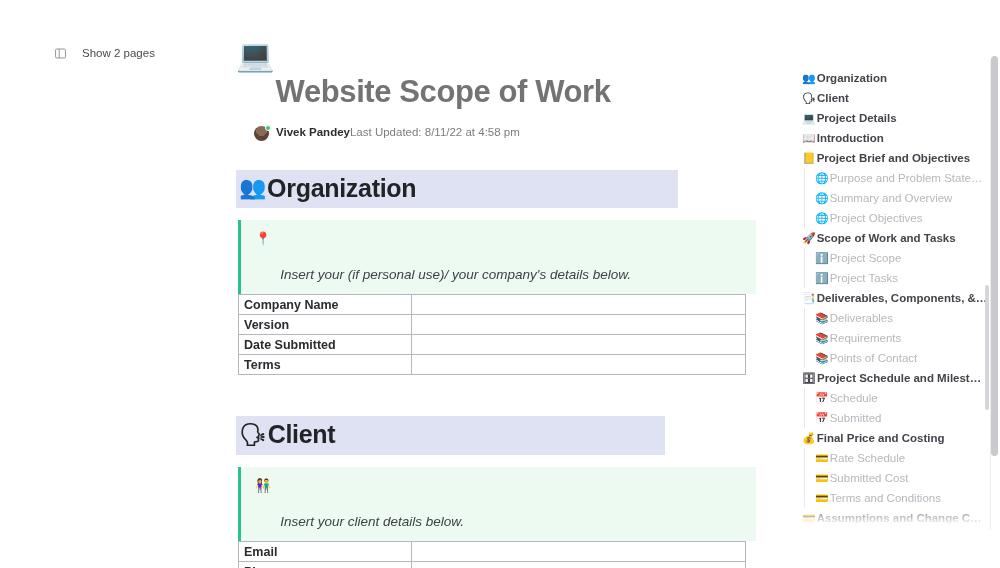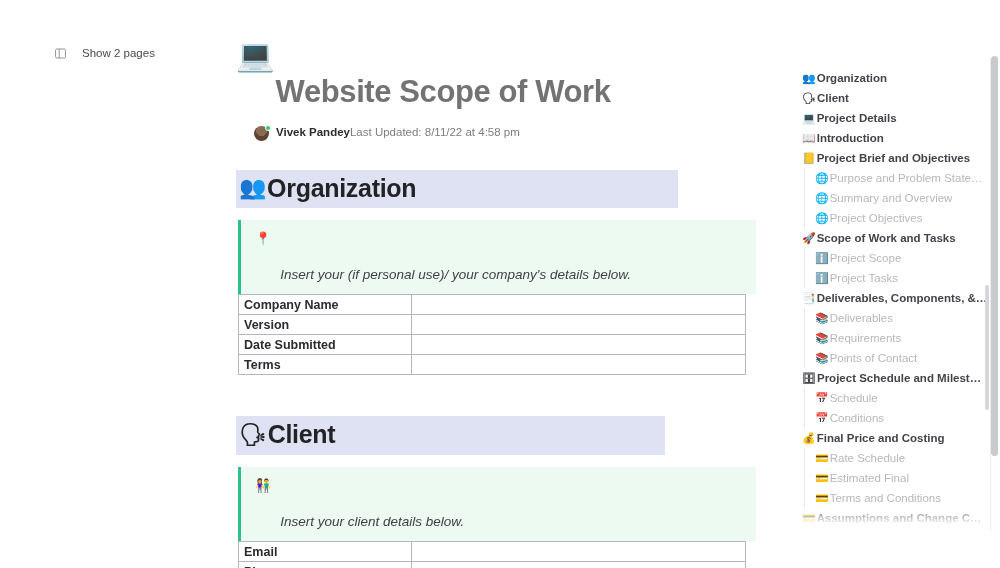--- a/index.html
+++ b/index.html
@@ -322,33 +322,33 @@
         <div class="toc-item lvl1">
           <span class="ti-emo">🗄</span>
           <span class="ti-label">Project Schedule and Milestones</span>
         </div>
         <div class="toc-item lvl2">
           <span class="ti-emo">📅</span>
           <span class="ti-label">Schedule</span>
         </div>
         <div class="toc-item lvl2">
           <span class="ti-emo">📅</span>
-          <span class="ti-label">Conditions</span>
+          <span class="ti-label">Submitted</span>
         </div>
         <div class="toc-item lvl1">
           <span class="ti-emo">💰</span>
           <span class="ti-label">Final Price and Costing</span>
         </div>
         <div class="toc-item lvl2">
           <span class="ti-emo">💳</span>
           <span class="ti-label">Rate Schedule</span>
         </div>
         <div class="toc-item lvl2">
           <span class="ti-emo">💳</span>
-          <span class="ti-label">Estimated Final</span>
+          <span class="ti-label">Submitted Cost</span>
         </div>
         <div class="toc-item lvl2">
           <span class="ti-emo">💳</span>
           <span class="ti-label">Terms and Conditions</span>
         </div>
         <div class="toc-item lvl1">
           <span class="ti-emo">💳</span>
           <span class="ti-label">Assumptions and Change Control</span>
         </div>
       </div>

